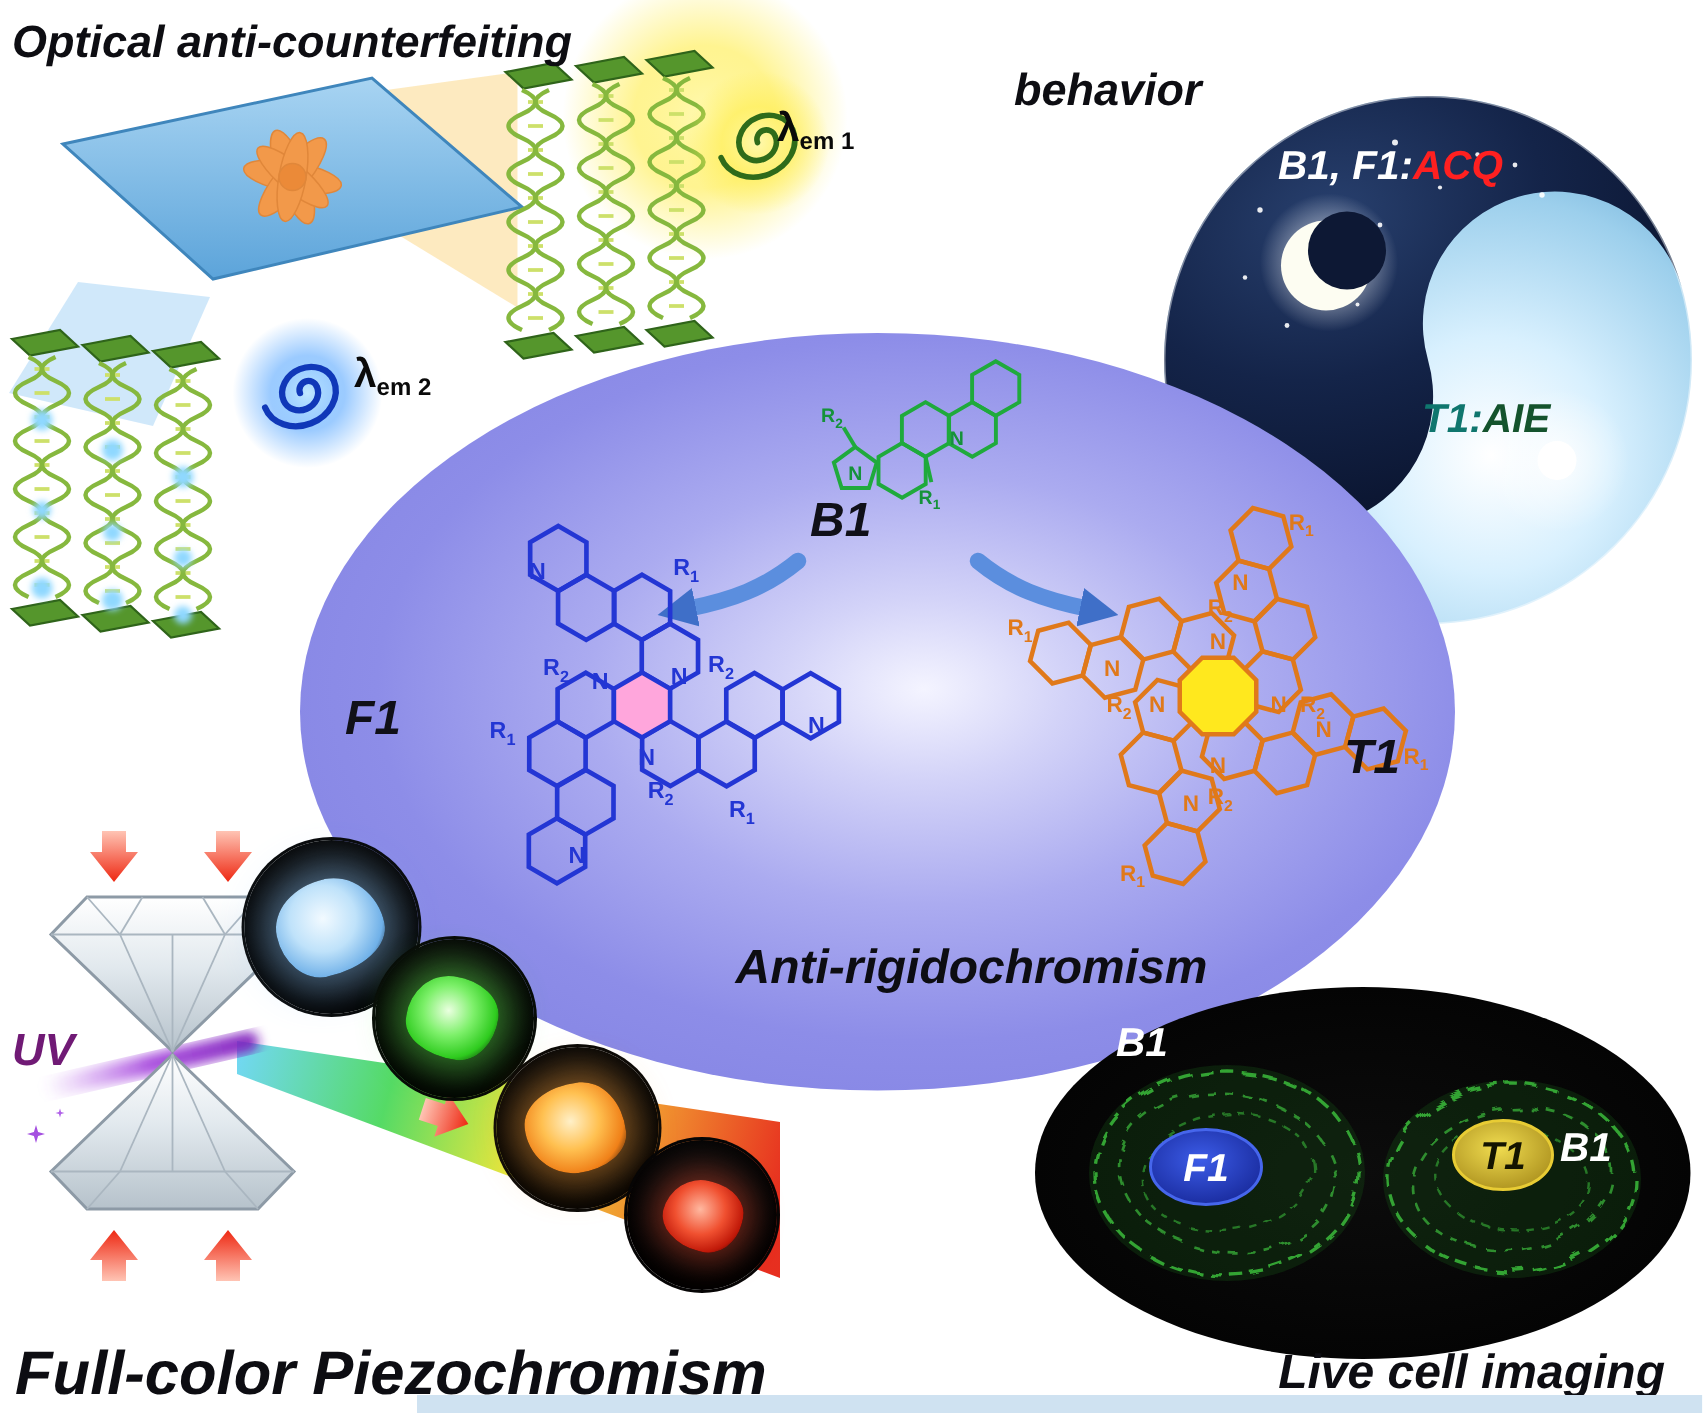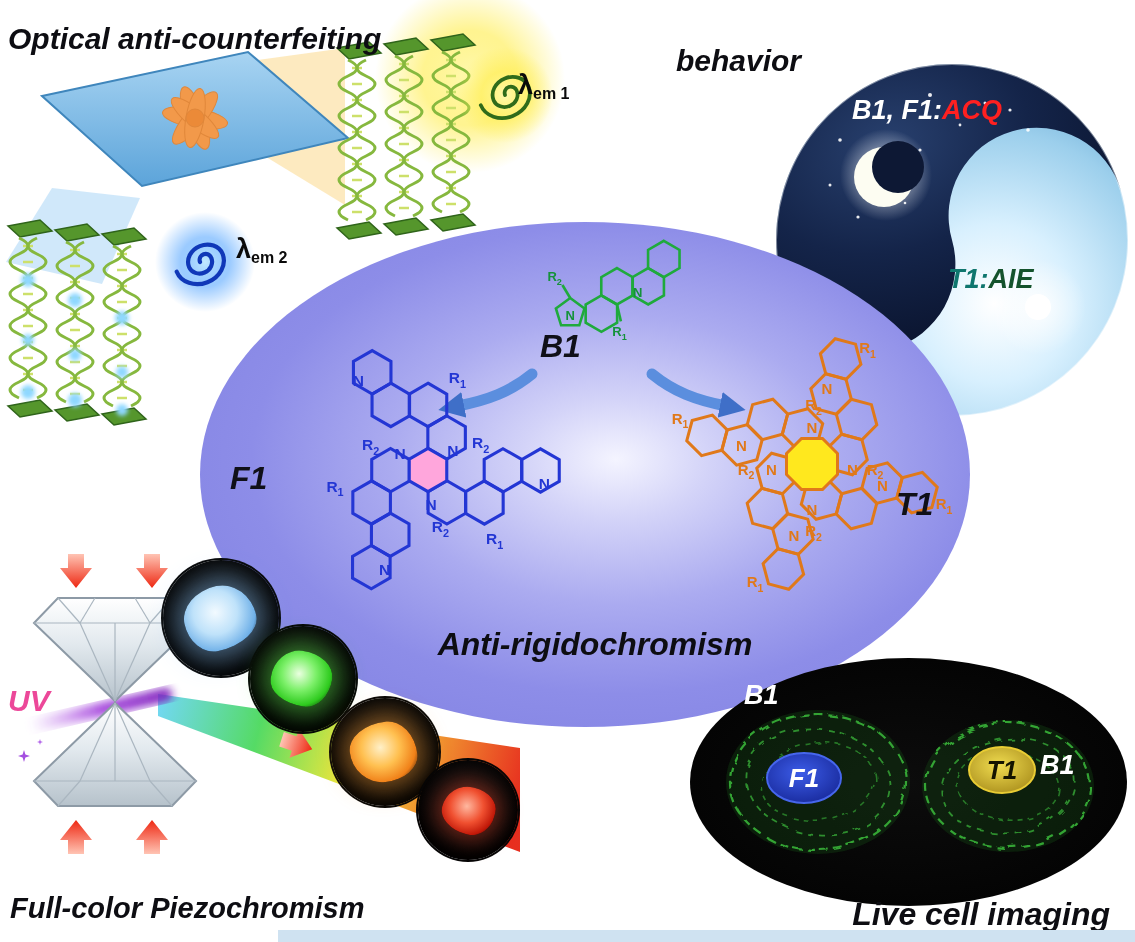--- a/index.html
+++ b/index.html
@@ -1,20 +1,20 @@
 <!DOCTYPE html>
 <html><head>
 <meta charset="utf-8">
 <style>
   *{margin:0;padding:0;box-sizing:border-box}
   body{font-family:"Liberation Sans",sans-serif;background:#fff}
   #canvas{position:relative;width:1135px;height:942px;background:#fff;overflow:hidden}
   .abs{position:absolute}
   .ttl{position:absolute;font-weight:bold;font-style:italic;color:#0d0d12;white-space:nowrap}
-  .t30{font-size:30px}.t31{font-size:29px}.t32{font-size:32px}
+  .t30{font-size:30px}.t31{font-size:41px}.t32{font-size:32px}
   .lam{position:absolute;font-weight:bold;font-size:27px;color:#0a0a0a;white-space:nowrap}
   .lam .sub{font-size:16px;vertical-align:-5px}
   .mol-label{position:absolute;font-weight:bold;font-style:italic;font-size:32px;color:#101018;white-space:nowrap}
   .yy-label{position:absolute;font-weight:bold;font-style:italic;font-size:27px;white-space:nowrap}
   .ellipse-purple{position:absolute;left:200px;top:222px;width:770px;height:505px;border-radius:50%;
     background:radial-gradient(ellipse at 54% 47%,#f4f4ff 0%,#d3d3f8 16%,#ababf0 38%,#8d8de8 62%,#7d7de0 100%);}
   .cellwrap{position:absolute;left:690px;top:658px;width:437px;height:248px;border-radius:50%;
     background:radial-gradient(ellipse at 50% 50%,#0c0c0c 0%,#030303 80%);overflow:hidden}
   .sample{position:absolute;border-radius:50%;background:radial-gradient(circle at 50% 42%,#191919 0%,#000 72%);box-shadow:0 0 0 2px #060606}
   .blob{position:absolute}
@@ -355,44 +355,44 @@
     <ellipse cx="318" cy="128" rx="86" ry="66" fill="rgba(25,95,25,.28)"></ellipse>
     <g stroke="#39b339" fill="none" filter="url(#wobble)">
       <ellipse cx="318" cy="128" rx="82" ry="62" stroke-width="2.2" stroke-dasharray="8 5" opacity=".9"></ellipse>
       <ellipse cx="318" cy="128" rx="67" ry="47" stroke-width="1.8" stroke-dasharray="6 6" opacity=".75" transform="rotate(-8 318 128)"></ellipse>
       <ellipse cx="318" cy="128" rx="52" ry="34" stroke-width="1.6" stroke-dasharray="5 5" opacity=".6" transform="rotate(6 318 128)"></ellipse>
     </g>
     <ellipse cx="312" cy="112" rx="33" ry="23" fill="url(#nucYellow)" stroke="#e8cc34" stroke-width="2"></ellipse>
   </svg>
 </div>
 
-<div class="ttl t30" style="left:8px;top:22px">Optical anti-counterfeiting</div>
+<div class="ttl t30" style="left:8px;top:12px">Optical anti-counterfeiting</div>
 
 <div class="lam" style="left:518px;top:70px">
   <span>λ</span><span class="sub">em 1</span>
 </div>
 <div class="lam" style="left:236px;top:234px">
   <span>λ</span><span class="sub">em 2</span>
 </div>
 
 <div class="ttl t30" style="left:676px;top:44px">behavior</div>
 
 <div class="yy-label" style="left:852px;top:95px">
   <span style="color:#fff">B1, F1:</span><span style="color:#ff2020">ACQ</span>
 </div>
 <div class="yy-label" style="left:948px;top:264px">
   <span style="color:#0f766e">T1:</span><span style="color:#14532d">AIE</span>
 </div>
 
 <div class="mol-label" style="left:540px;top:328px">B1</div>
 <div class="mol-label" style="left:230px;top:460px">F1</div>
 <div class="mol-label" style="left:896px;top:486px">T1</div>
-<div class="ttl t32" style="left:385px;top:626px;width:420px;text-align:center">Anti-rigidochromism</div>
-
-<div class="ttl t30" style="left:8px;top:684px;color:#ec4899">UV</div>
+<div class="ttl t32" style="left:385px;top:626px;width:420px;text-align:right">Anti-rigidochromism</div>
+
+<div class="ttl t30" style="left:8px;top:684px;color:#701a75">UV</div>
 <div class="ttl t31" style="left:10px;top:892px">Full-color Piezochromism</div>
 
 <div class="cell-label" style="left:744px;top:680px;font-size:27px">B1</div>
 <div class="cell-label" style="left:782px;top:763px;width:44px">F1</div>
 <div class="cell-label" style="left:980px;top:755px;width:44px;color:#141400">T1</div>
 <div class="cell-label" style="left:1040px;top:750px;font-size:27px">B1</div>
 <div class="ttl t32" style="left:790px;top:896px;width:320px;text-align:right">Live cell imaging</div>
 
 <div class="strip"></div>
 

